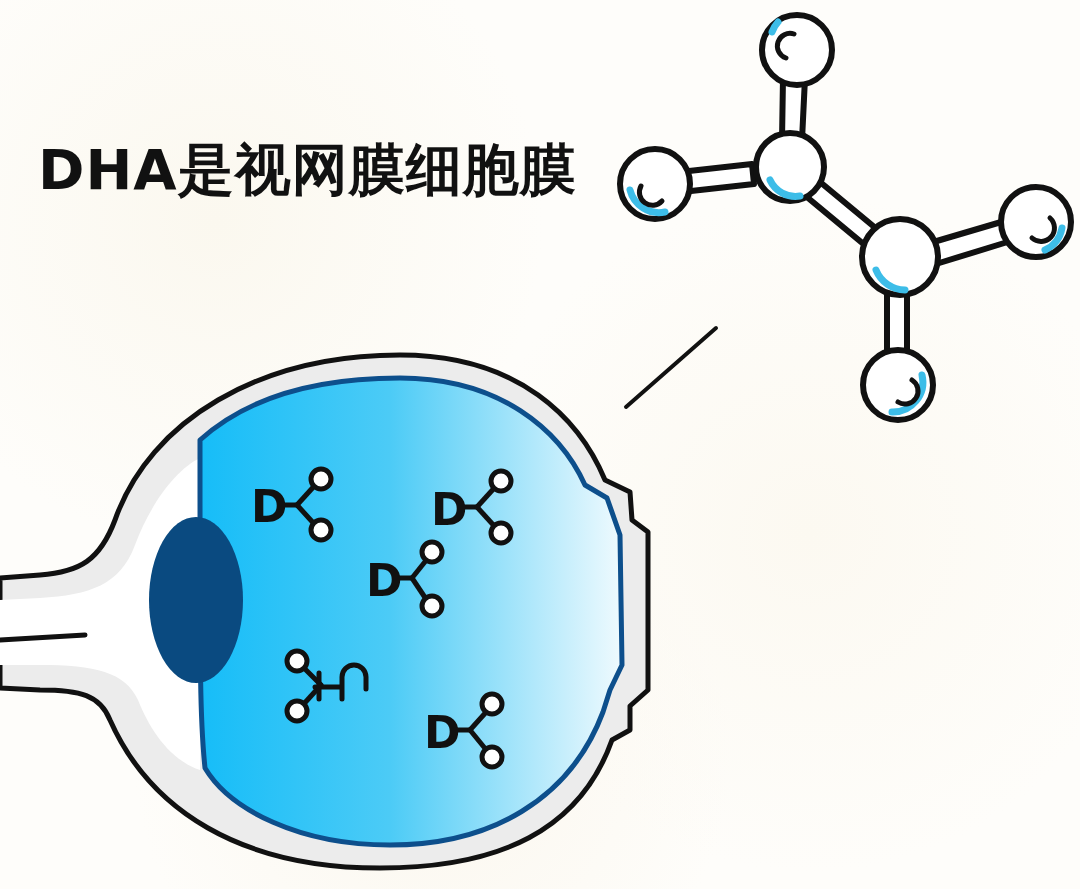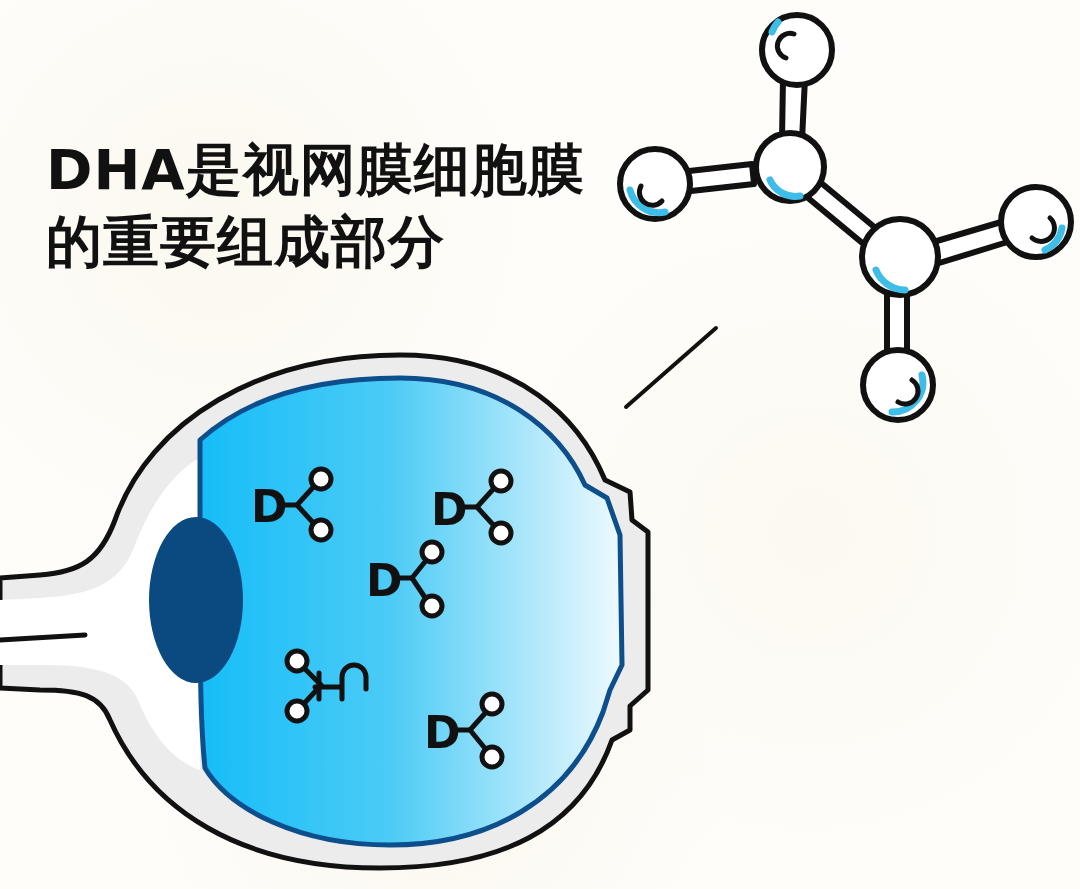--- a/index.html
+++ b/index.html
@@ -2,32 +2,31 @@
 <html><head>
 <meta charset="utf-8">
 <style>
   html,body{margin:0;padding:0;}
   body{width:1080px;height:889px;overflow:hidden;background:#fdfcf8;position:relative;font-family:"DejaVu Sans","Liberation Sans",sans-serif;}
   .bg{position:absolute;inset:0;background:
       radial-gradient(circle at 20% 25%, #fbf8ef 0, transparent 30%),
       radial-gradient(circle at 75% 60%, #fcf9f1 0, transparent 35%),
       radial-gradient(circle at 40% 85%, #fbf7ee 0, transparent 30%),
       #fefdfa;}
-  .title{position:absolute;left:46px;top:134px;font-weight:bold;font-size:56px;line-height:72px;color:#111;letter-spacing:1px;}
+  .title{position:absolute;left:38px;top:134px;font-weight:bold;font-size:56px;line-height:72px;color:#111;letter-spacing:1px;}
   svg{position:absolute;left:0;top:0;}
   .mol-label{font-family:"DejaVu Sans","Liberation Sans",sans-serif;font-weight:bold;font-size:44px;fill:#111;}
 </style>
 </head>
 <body>
 
 <div class="bg"></div>
 
 <div class="title">
   <div>DHA是视网膜细胞膜</div>
-  <div>的重要组成部分</div>
 </div>
 
 <svg width="1080" height="889" viewBox="0 0 1080 889">
   <defs>
     <linearGradient id="eyeGrad" x1="0" y1="0" x2="1" y2="0">
       <stop offset="0" stop-color="#16bdf8"></stop>
       <stop offset="0.45" stop-color="#4ccbf6"></stop>
       <stop offset="1" stop-color="#effafe"></stop>
     </linearGradient>
   </defs>

